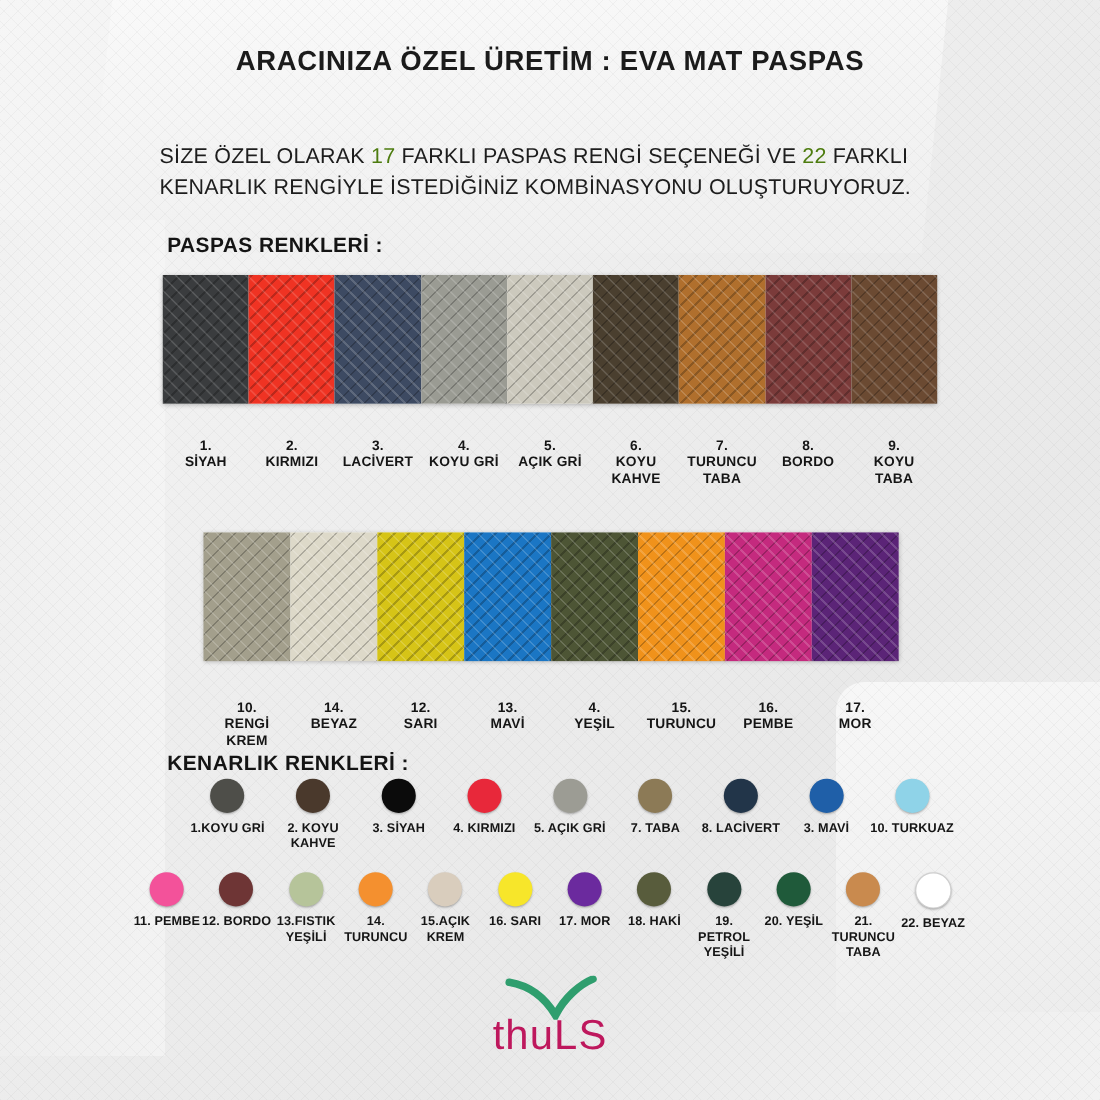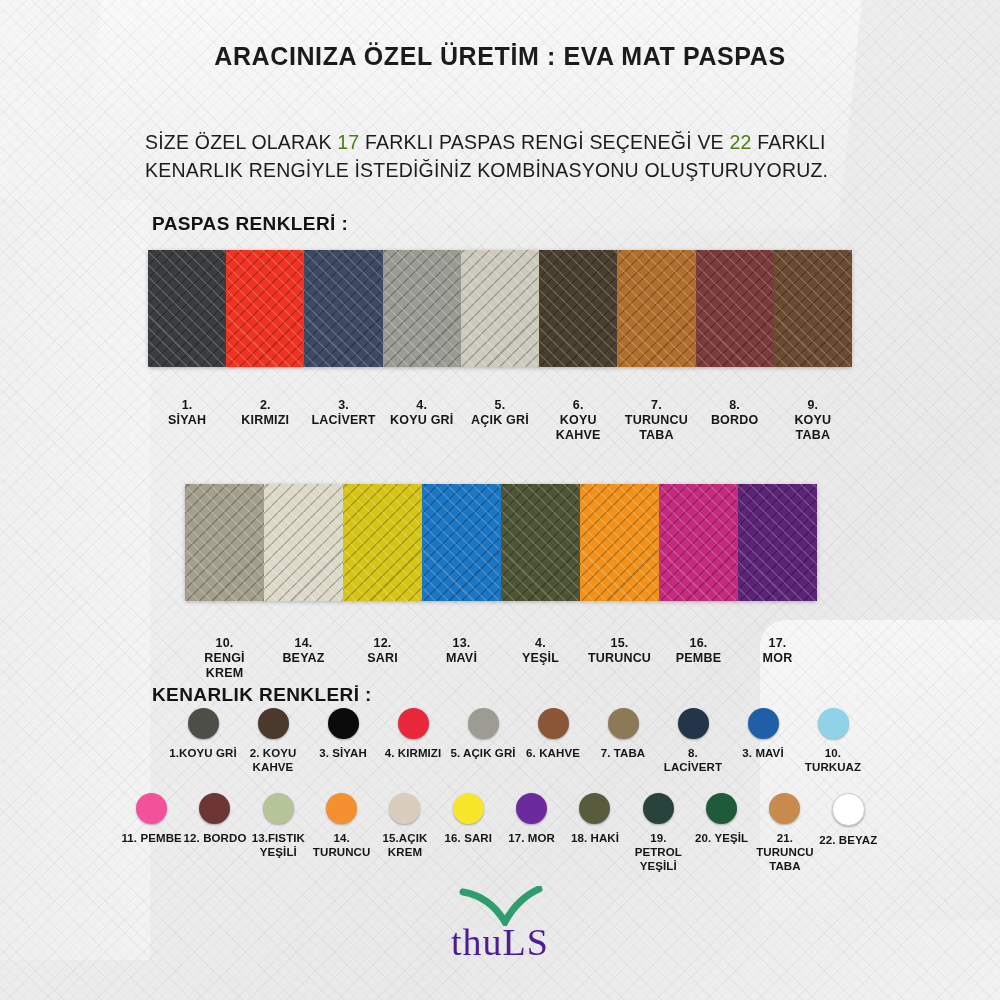--- a/index.html
+++ b/index.html
@@ -111,22 +111,22 @@
     letter-spacing:.1px;
   }
 
   
   .logo{
     position:absolute;left:0;right:0;bottom:36px;
     display:flex;flex-direction:column;align-items:center;
   }
   .logo-check{margin-bottom:-6px;}
   .logo-text{
-    font-family:Liberation Serif, serif;
-    font-size:38px;color:#4c1d95;letter-spacing:1px;
+    font-family:Liberation Sans, sans-serif;
+    font-size:38px;color:#be185d;letter-spacing:1px;
   }
 </style>
 </head>
 <body>
 
 <div class="page">
   <div class="bg-shape-1"></div>
   <div class="bg-shape-3"></div>
   <div class="bg-shape-2"></div>
   <div class="bg-texture"></div>
@@ -254,24 +254,20 @@
       </div>
       <div class="dot-cell">
         <div class="dot" style="background: rgb(232, 40, 58);"></div>
         <div class="dot-label">4. KIRMIZI</div>
       </div>
       <div class="dot-cell">
         <div class="dot" style="background: rgb(156, 156, 148);"></div>
         <div class="dot-label">5. AÇIK GRİ</div>
       </div>
       <div class="dot-cell">
-        <div class="dot" style="background: rgb(138, 86, 55);"></div>
-        <div class="dot-label">6. KAHVE</div>
-      </div>
-      <div class="dot-cell">
         <div class="dot" style="background: rgb(140, 122, 86);"></div>
         <div class="dot-label">7. TABA</div>
       </div>
       <div class="dot-cell">
         <div class="dot" style="background: rgb(34, 53, 73);"></div>
         <div class="dot-label">8. LACİVERT</div>
       </div>
       <div class="dot-cell">
         <div class="dot" style="background: rgb(31, 95, 168);"></div>
         <div class="dot-label">3. MAVİ</div>

